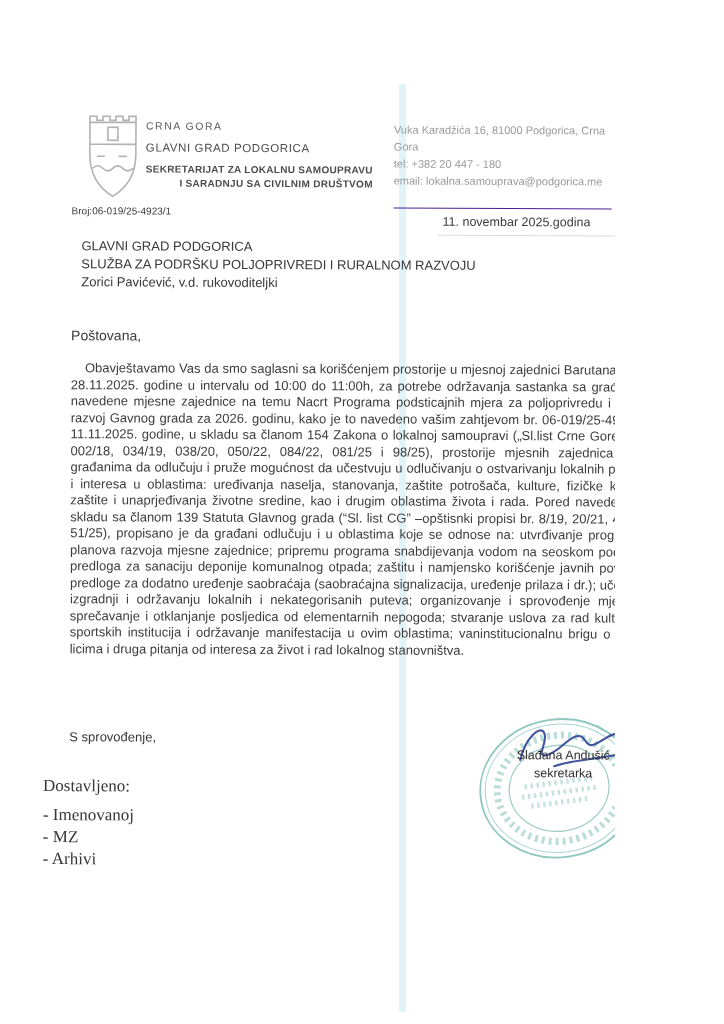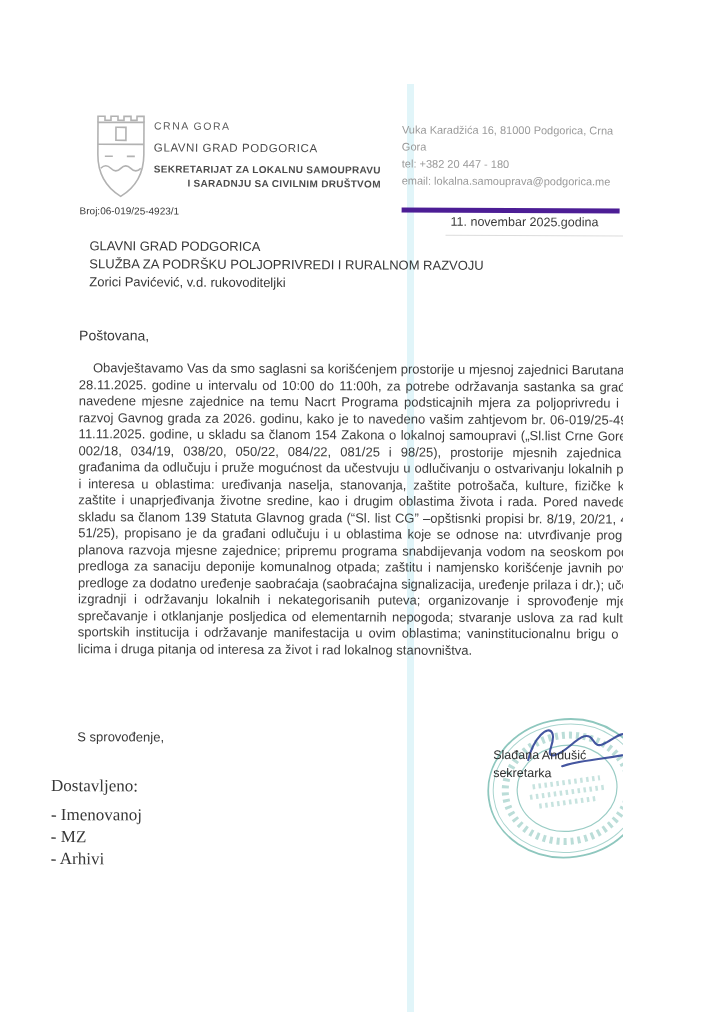--- a/index.html
+++ b/index.html
@@ -3,54 +3,53 @@
 <meta charset="utf-8">
 <style>
   html,body{margin:0;padding:0;background:#ffffff;}
   .page{
     position:relative;
     width:615px;height:1024px;
     background:#ffffff;
     overflow:hidden;
     font-family:"Liberation Sans", sans-serif;
     color:#3c3c3c;
-    margin-left:8px;
   }
   .content{position:absolute;inset:0;transform:rotate(0.25deg);transform-origin:40px 120px;}
   .abs{position:absolute;}
   
   .scan-line{
     position:absolute;left:399px;top:84px;width:7px;height:928px;
     background:#daf3f7;opacity:.8;
   }
   .date-rule{position:absolute;left:438px;top:233px;width:286px;height:1px;background:#dcdcdc;}
   
   .org-block{left:146px;top:120px;line-height:1;}
   .org-line1{font-size:10.5px;letter-spacing:1.5px;color:#5a5a5a;margin-bottom:11px;}
   .org-line2{font-size:11.5px;letter-spacing:.6px;color:#4c4c4c;margin-bottom:11px;}
   .org-line3,.org-line4{font-size:10px;font-weight:700;letter-spacing:.3px;color:#4c4c4c;margin-bottom:4px;text-align:right;}
   .contact-block{left:394px;top:120px;width:218px;font-size:11px;color:#9a9a9a;line-height:17px;}
-  .contact-block .email-row{border-bottom:5px solid #4c1d95;padding-bottom:18px;}
+  .contact-block .email-row{border-bottom:1px solid #4c1d95;padding-bottom:18px;}
   
   .ref-number{left:72px;top:205px;font-size:10px;color:#3a3a3a;}
   .ref-date{left:443px;top:213px;font-size:12.5px;color:#3a3a3a;}
   
   .recipient{left:82px;top:237px;font-size:13px;line-height:18px;color:#383838;}
   
   .salutation{left:72px;top:327px;font-size:14px;color:#383838;}
   .body-par{
     left:72px;top:360px;width:582px;
     font-size:13px;line-height:16.5px;text-align:justify;
     text-indent:14px;color:#3d3d3d;
   }
   .closing{left:72px;top:729px;font-size:13px;color:#383838;}
   
   .stamp-svg{left:476px;top:710px;}
   .sig-svg{left:505px;top:706px;}
-  .signer{left:488px;top:744px;width:156px;text-align:left;font-size:12.5px;line-height:18px;color:#2f2f2f;}
+  .signer{left:488px;top:744px;width:156px;text-align:center;font-size:12.5px;line-height:18px;color:#2f2f2f;}
   
   .distribution{left:46px;top:776px;font-size:17px;color:#383838;font-family:Liberation Serif, serif;}
   .distribution .dist-label{margin-bottom:8px;}
   .distribution .dist-item{line-height:22px;}
 </style>
 </head>
 <body>
 
 <div class="page">
 

